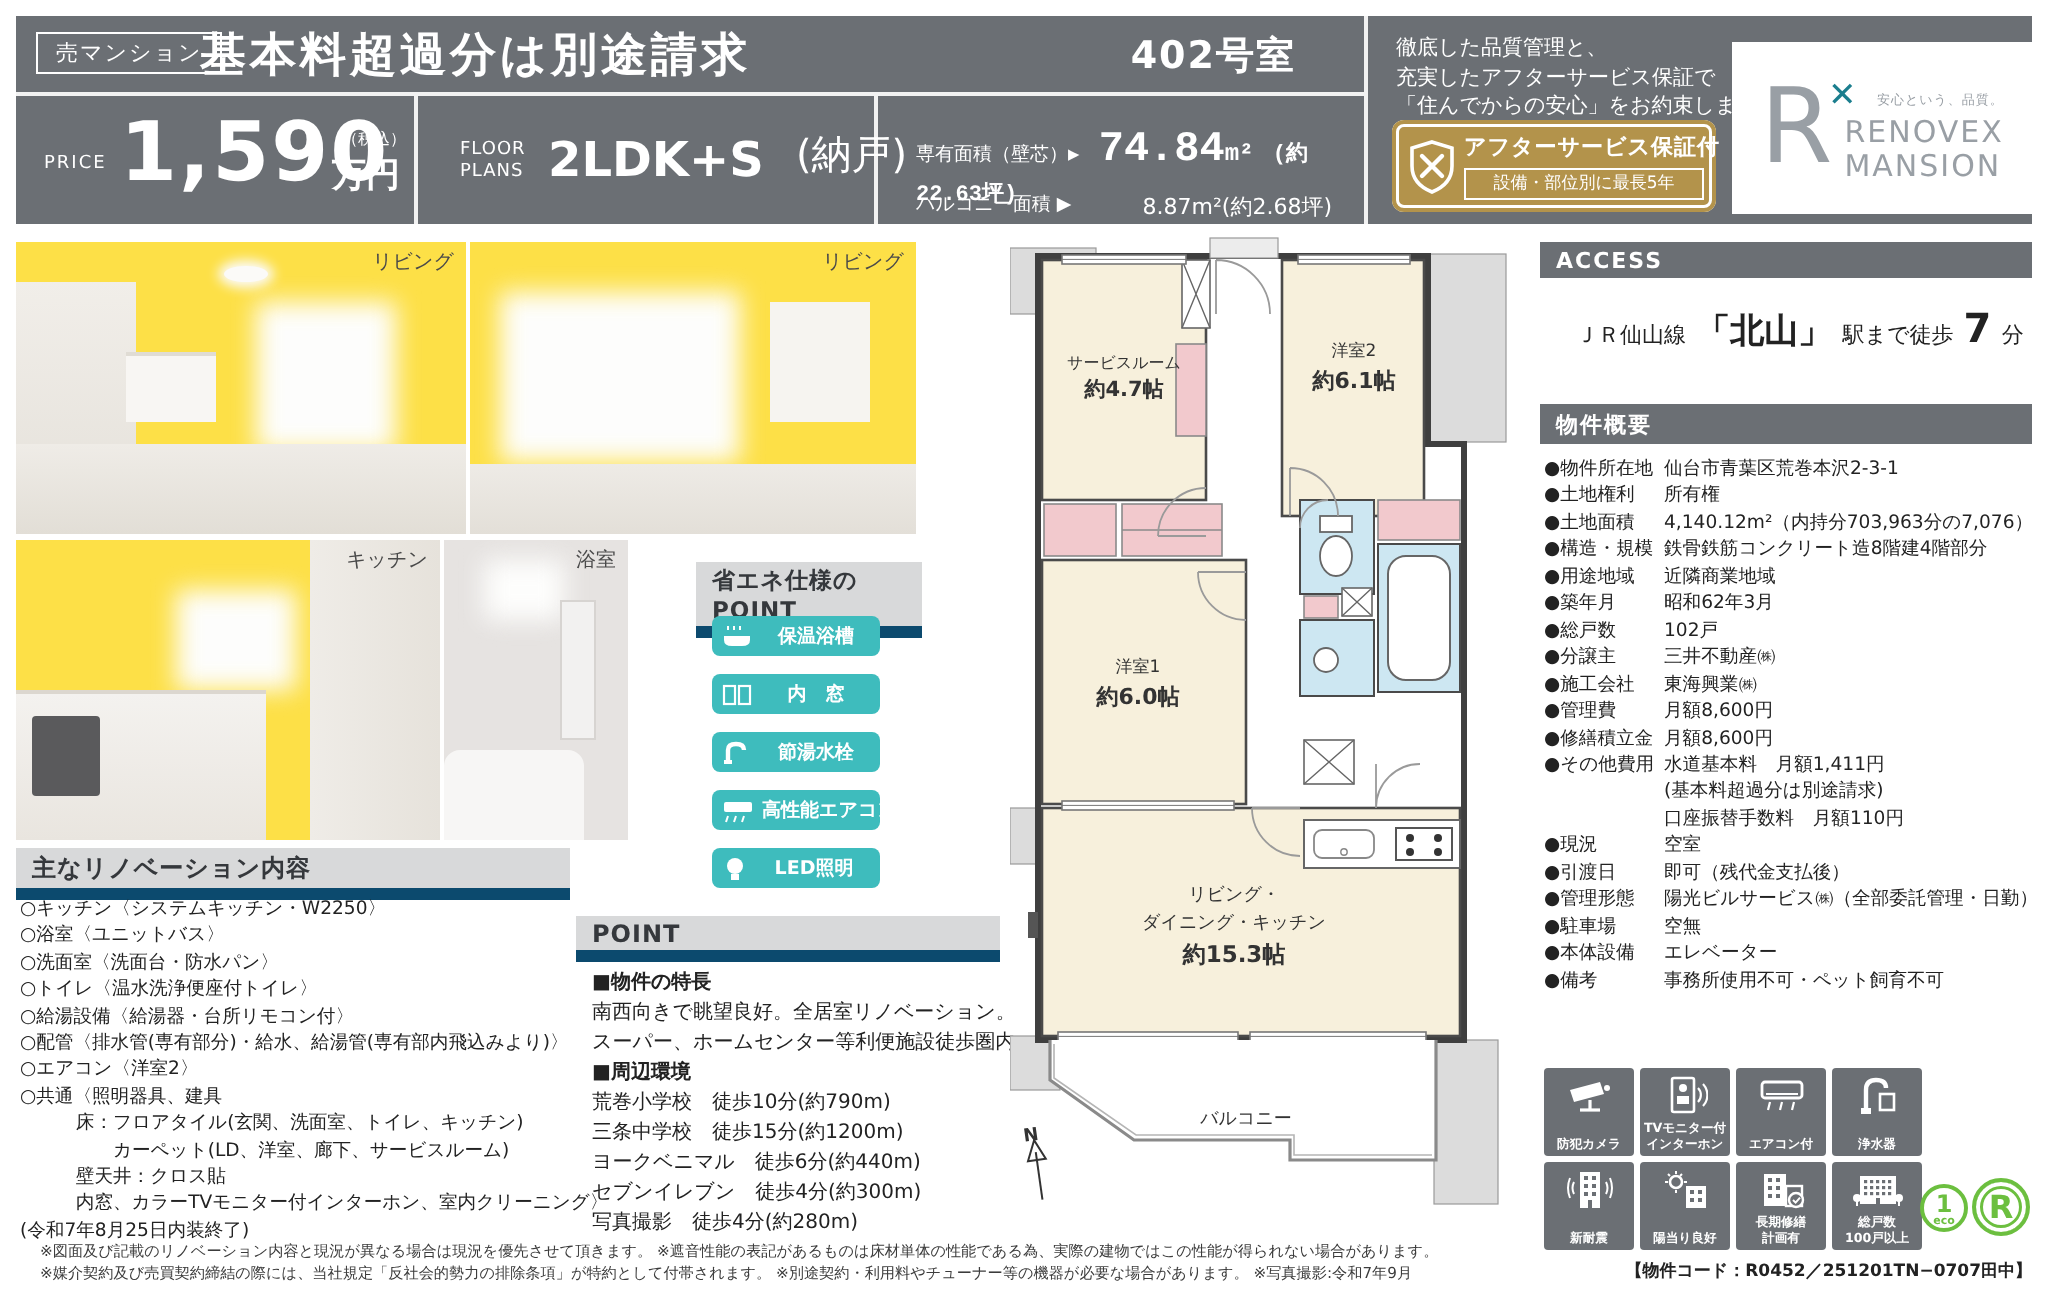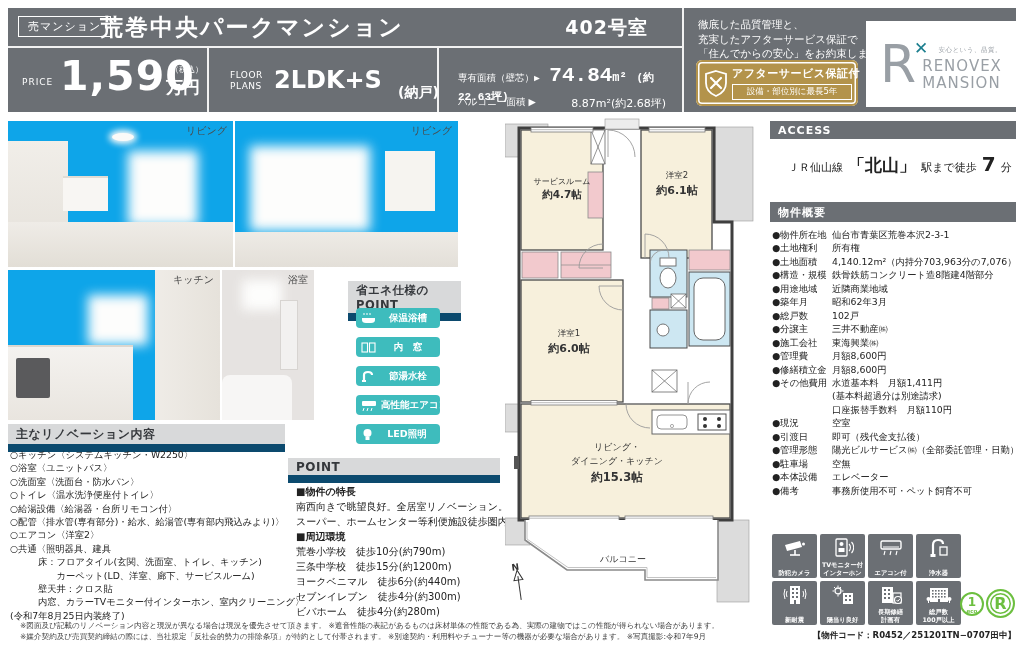--- a/index.html
+++ b/index.html
@@ -12,21 +12,21 @@
   .hline { position:absolute; background:#f2f2f2; }
   .cat-badge { position:absolute; left:10px; top:8px; border:1px solid #fff; padding:2px 9px; font-size:11px; letter-spacing:1px; }
   .hdr-title { position:absolute; left:92px; top:4px; font-size:23px; font-weight:bold; letter-spacing:2px; }
   .room-no { position:absolute; right:368px; top:7px; font-size:19px; font-weight:bold; letter-spacing:1px; }
   .price-label { position:absolute; left:14px; top:69px; font-size:9px; letter-spacing:1px; }
   .price-val { position:absolute; left:52px; top:44px; font-size:41px; font-weight:bold; letter-spacing:1px; }
   .price-tax { position:absolute; left:163px; top:56px; font-size:8px; }
   .price-unit { position:absolute; left:158px; top:68px; font-size:17px; font-weight:bold; }
   .floor-label { position:absolute; left:222px; top:62px; font-size:9px; line-height:11px; letter-spacing:.5px; }
   .floor-val { position:absolute; left:266px; top:58px; font-size:24px; font-weight:bold; }
-  .floor-suffix { position:absolute; left:390px; top:76px; font-size:14px; font-weight:bold; }
+  .floor-suffix { position:absolute; left:390px; top:56px; font-size:20px; font-weight:normal; }
   .area-row1 { position:absolute; left:450px; top:56px; width:210px;font-family:Liberation Mono, monospace; }
   .area-label { font-size:9.5px; }
   .area-val { font-size:21px; font-weight:bold; }
   .area-unit { font-size:12px; font-weight:bold; }
   .area-tsubo { font-size:11px; font-weight:bold; }
   .balc-row { position:absolute; left:450px; top:88px; width:208px; font-size:9.5px; display:flex; justify-content:space-between; }
   .balc-val { font-size:11px; }
   .quality { position:absolute; left:690px; top:9px; font-size:10.5px; line-height:14.5px; }
   .warranty { position:absolute; left:688px; top:52px; width:162px; height:46px; background:#b3934b; border-radius:6px;
               box-shadow:inset 0 0 0 2px #b3934b, inset 0 0 0 3.5px #fff; padding:6px 6px 4px 36px; }
@@ -34,28 +34,28 @@
   .warranty-sub { margin-top:3px; border:1px solid #fff; font-size:8.5px; color:#fff; text-align:center; padding:1px 0; }
   .shield { position:absolute; left:8px; top:10px; width:24px; height:27px; }
   .logo-box { position:absolute; left:858px; top:13px; width:150px; height:86px; background:#fff; display:flex; align-items:center; justify-content:center; gap:6px; }
   .logo-r { font-size:52px; color:#999fa5; font-weight:normal; line-height:1; position:relative; }
   .logo-x { position:absolute; right:-12px; top:2px; font-size:17px; color:#1b7e8e; }
   .logo-txt { color:#999fa5; padding-top:10px; }
   .logo-tagline { font-size:6.5px; text-align:right; margin-bottom:3px; letter-spacing:.5px; }
   .logo-name { font-size:15px; letter-spacing:1px; line-height:17px; }
 
   
-  .photo { position:absolute; overflow:hidden; background:#0ea5e9; }
+  .photo { position:absolute; overflow:hidden; background:#fde047; }
   .photo .ph-label { position:absolute; top:3px; right:6px; font-size:10px; color:#4a4a4a; z-index:3; }
   .glow { position:absolute; background:#fdfdfc; filter:blur(6px); z-index:1; }
   .ph-shape { position:absolute; z-index:2; }
 
   
   .sec-dark { position:absolute; background:#6b6f74; color:#fff; font-weight:bold; font-size:11px; padding:3px 8px 2px; letter-spacing:1px; }
-  .sec-light { position:absolute; background:#d8d9da; color:#35383c; font-weight:bold; font-size:11.5px; padding:2px 8px 1px; border-bottom:8px solid #0c4a6e; letter-spacing:.5px; }
+  .sec-light { position:absolute; background:#d8d9da; color:#35383c; font-weight:bold; font-size:11.5px; padding:2px 8px 1px; border-bottom:6px solid #0c4a6e; letter-spacing:.5px; }
 
   
   .eco-badge { position:absolute; width:84px; height:20px; background:#3ebcbd; border-radius:4px; color:#fff;
                display:flex; align-items:center; font-size:9.5px; font-weight:bold; padding-left:5px; gap:4px; }
   .eco-badge svg { flex:0 0 auto; }
   .eco-badge .bl { flex:1; text-align:center; padding-right:4px; white-space:nowrap; }
 
   
   .reno-list { position:absolute; left:10px; top:448px; width:284px; font-size:9.3px; line-height:13.4px; color:#222; }
   .reno-list div { white-space:nowrap; }
@@ -96,21 +96,21 @@
 
 <div class="page">
 
   <div class="hdr">
     <div class="hline" style="left:0;top:38px;width:676px;height:2px;"></div>
     <div class="hline" style="left:199px;top:40px;width:2px;height:64px;"></div>
     <div class="hline" style="left:429px;top:40px;width:2px;height:64px;"></div>
     <div class="hline" style="left:674px;top:0;width:2px;height:104px;"></div>
 
     <div class="cat-badge">売マンション</div>
-    <div class="hdr-title">荒巻中央パークマンション</div>
+    <div class="hdr-title">基本料超過分は別途請求</div>
     <div class="room-no">402号室</div>
 
     <div class="price-label">PRICE</div>
     <div class="price-val">1,590</div>
     <div class="price-tax">（税込）</div>
     <div class="price-unit">万円</div>
 
     <div class="floor-label">
       <div>FLOOR</div>
       <div>PLANS</div>
@@ -238,21 +238,21 @@
   <div class="sec-light" style="left:288px;top:458px;width:212px;font-size:12px;">POINT</div>
   <div class="point-body">
     <div class="bold">■物件の特長</div>
     <div>南西向きで眺望良好。全居室リノベーション。</div>
     <div>スーパー、ホームセンター等利便施設徒歩圏内</div>
     <div class="bold">■周辺環境</div>
     <div>荒巻小学校　徒歩10分(約790m)</div>
     <div>三条中学校　徒歩15分(約1200m)</div>
     <div>ヨークベニマル　徒歩6分(約440m)</div>
     <div>セブンイレブン　徒歩4分(約300m)</div>
-    <div>ビバホーム　徒歩4分(約280m)</div>
+    <div>写真撮影　徒歩4分(約280m)</div>
   </div>
 
   <div class="sec-dark" style="left:770px;top:121px;width:246px;">ACCESS</div>
   <div class="access-line">
     <span class="acc-sm">ＪＲ仙山線</span>
     <span class="acc-station">「北山」</span>
     <span class="acc-sm">駅まで徒歩</span>
     <span class="acc-min">7</span>
     <span class="acc-sm">分</span>
   </div>

